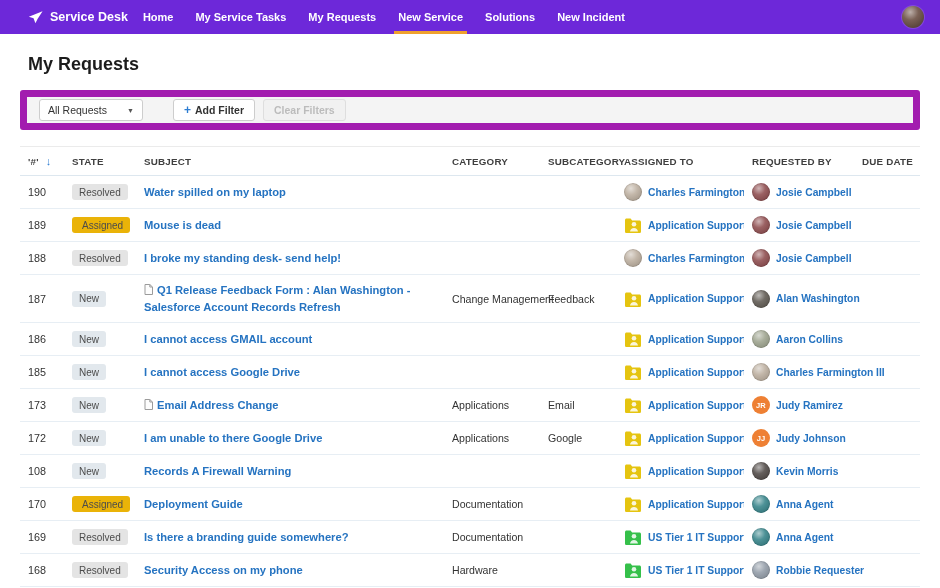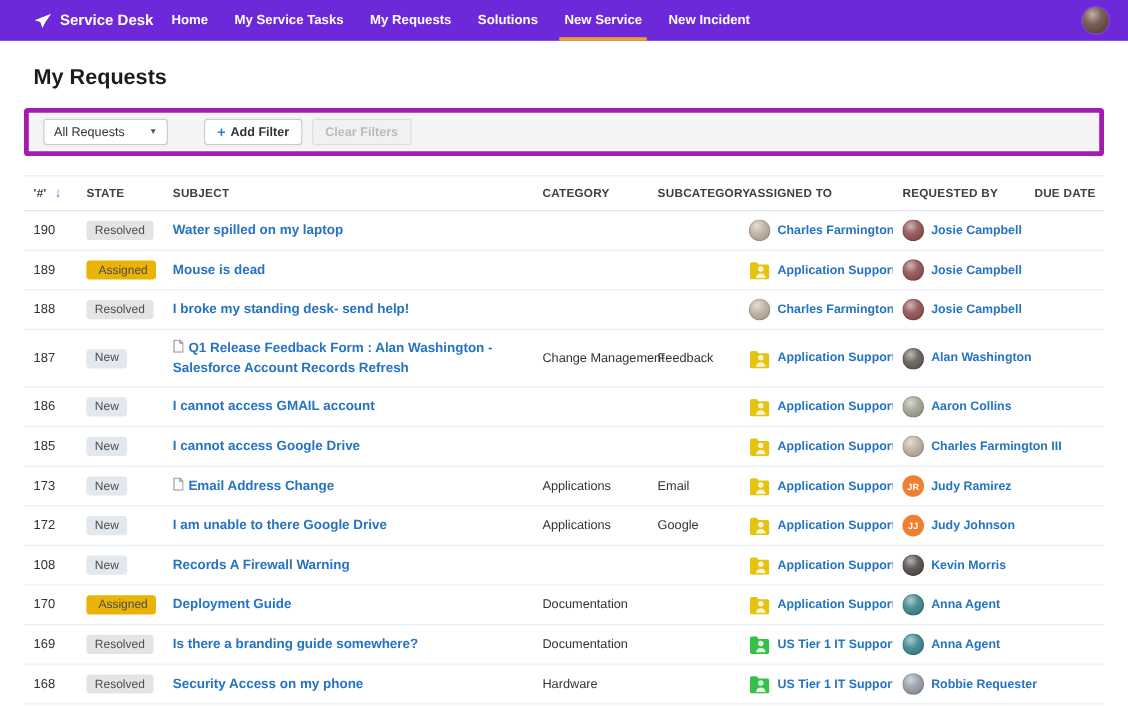--- a/index.html
+++ b/index.html
@@ -35,21 +35,21 @@
       radial-gradient(circle at 38% 28%, rgba(255,255,255,.55) 0%, rgba(255,255,255,.1) 38%, rgba(0,0,0,.35) 100%),
       #6b4f43;
     box-shadow:0 0 0 1px rgba(255,255,255,.15);
   }
 
   
   .page-title { font-size:18px; font-weight:700; color:#1c1c1c; margin:20px 0 15px 28px; }
 
   .filter-bar {
     margin:0 20px; height:40px;
-    background:#f4f4f4; border:4px solid #a21caf; border-radius:3px;
+    background:#f4f4f4; border:7px solid #a21caf; border-radius:3px;
     display:flex; align-items:center; padding:0 12px;
   }
   .scope-select {
     width:104px; background:#fff; border:1px solid #cdcdcd; border-radius:3px;
     font-size:10.5px; color:#333; padding:4px 8px;
     display:flex; align-items:center; justify-content:space-between; cursor:pointer;
   }
   .scope-select .caret { font-size:7px; color:#555; }
   .btn {
     border-radius:3px; font-size:10.5px; font-weight:700; padding:4px 10px; cursor:pointer;
@@ -110,22 +110,22 @@
       <svg width="15" height="13" viewBox="0 0 16 14">
         <path d="M15.6.4 L.8 6.3 L5.9 7.9 L7.9 13.2 L10.2 8.5 Z" fill="#ffffff"></path>
       </svg>
     </span>
     <span>Service Desk</span>
   </div>
   <div class="nav-menu">
       <div class="nav-item">Home</div>
       <div class="nav-item">My Service Tasks</div>
       <div class="nav-item">My Requests</div>
+      <div class="nav-item active">New Service</div>
       <div class="nav-item">Solutions</div>
-      <div class="nav-item active">New Service</div>
       <div class="nav-item">New Incident</div>
     </div>
   <div class="nav-avatar"></div>
 </div>
 
 <div class="page-title">My Requests</div>
 
 <div class="filter-bar">
   <div class="scope-select">
     <span>All Requests</span>

